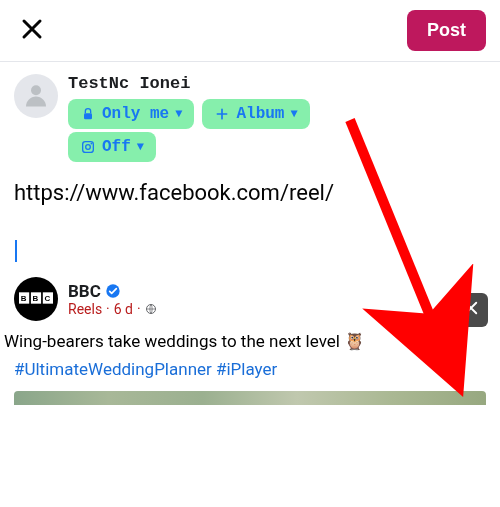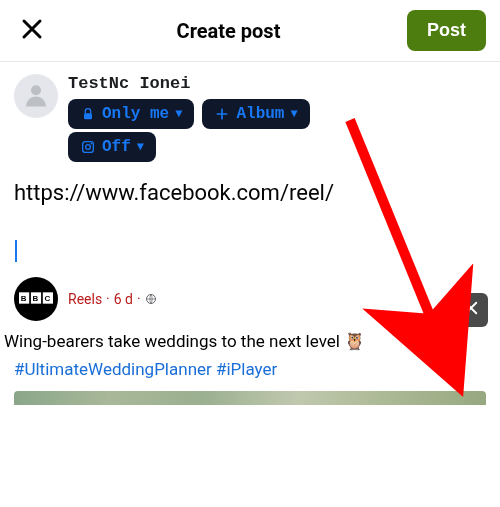--- a/index.html
+++ b/index.html
@@ -28,21 +28,21 @@
       justify-content: center;
       cursor: pointer;
     }
     .close-x svg { width: 24px; height: 24px; }
     .header-title {
       font-size: 20px;
       font-weight: 700;
       color: #050505;
     }
     .post-btn {
-      background: #4d7c0f;
+      background: #be185d;
       color: #fff;
       border: none;
       border-radius: 8px;
       padding: 10px 20px;
       font-size: 18px;
       font-weight: 600;
       cursor: pointer;
     }
     
     .author-row {
@@ -55,21 +55,21 @@
       background: #e4e6eb;
       display: flex; align-items: center; justify-content: center;
       flex-shrink: 0;
     }
     .avatar svg { width: 30px; height: 30px; fill: #bcc0c4; }
     .author-meta { margin-left: 10px; font-family: Liberation Mono, monospace; }
     .author-name { font-weight: 700; font-size: 17px; margin-bottom: 6px; }
     .chips-row { display: flex; flex-wrap: wrap; gap: 8px; }
     .chip {
       display: inline-flex; align-items: center;
-      background: #0f172a;
+      background: #86efac;
       color: #1877f2;
       border-radius: 8px;
       padding: 6px 12px;
       font-size: 16px;
       font-weight: 600;
       cursor: pointer;
       gap: 6px;
     }
     .chip .ic { width: 16px; height: 16px; display: inline-flex; align-items:center; justify-content:center; }
     .chip .caret { font-size: 12px; }
@@ -139,21 +139,20 @@
 <body>
 
 <div class="header">
   <div class="close-x">
     <span>
       <svg viewBox="0 0 24 24">
           <path d="M4 4 L20 20 M20 4 L4 20" stroke="#050505" stroke-width="3" stroke-linecap="round"></path>
         </svg>
     </span>
   </div>
-  <div class="header-title">Create post</div>
   <button class="post-btn">Post</button>
 </div>
 
 <div class="author-row">
   <div class="avatar">
     <span>
       <svg viewBox="0 0 24 24">
           <circle cx="12" cy="9" r="4"></circle>
           <path d="M4 22c0-4.4 3.6-8 8-8s8 3.6 8 8"></path>
         </svg>
@@ -212,20 +211,29 @@
           <rect x="0" y="0" width="18" height="20" fill="#fff"></rect>
           <rect x="21" y="0" width="18" height="20" fill="#fff"></rect>
           <rect x="42" y="0" width="18" height="20" fill="#fff"></rect>
           <text x="3" y="15" font-family="Arial" font-size="14" font-weight="900" fill="#000">B</text>
           <text x="24" y="15" font-family="Arial" font-size="14" font-weight="900" fill="#000">B</text>
           <text x="45" y="15" font-family="Arial" font-size="14" font-weight="900" fill="#000">C</text>
         </svg>
       </span>
     </div>
     <div class="publisher-meta">
+      <div class="publisher-top">
+        <span class="publisher-name">BBC</span>
+        <span class="verified">
+          <svg viewBox="0 0 24 24">
+              <circle cx="12" cy="12" r="10" fill="#1877f2"></circle>
+              <path d="M7 12.5l3 3 7-7" stroke="#fff" stroke-width="2.5" fill="none" stroke-linecap="round" stroke-linejoin="round"></path>
+            </svg>
+        </span>
+      </div>
       <div class="publisher-sub">
         <span>Reels</span>
         <span>·</span>
         <span>6 d</span>
         <span>·</span>
         <span class="globe-ic">
           <svg viewBox="0 0 24 24">
               <circle cx="12" cy="12" r="9" fill="none" stroke="#65676b" stroke-width="2"></circle>
               <path d="M3 12h18M12 3c3 3 3 15 0 18M12 3c-3 3-3 15 0 18" fill="none" stroke="#65676b" stroke-width="1.5"></path>
             </svg>

